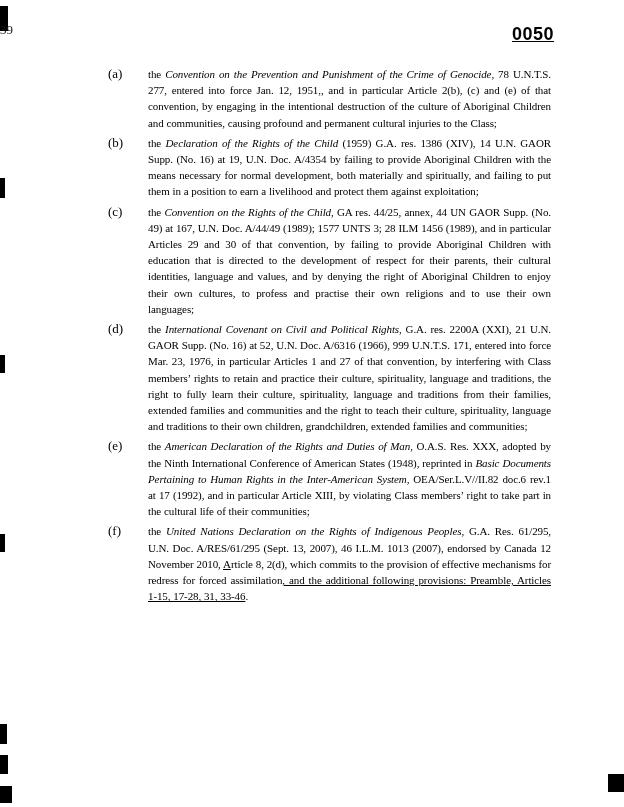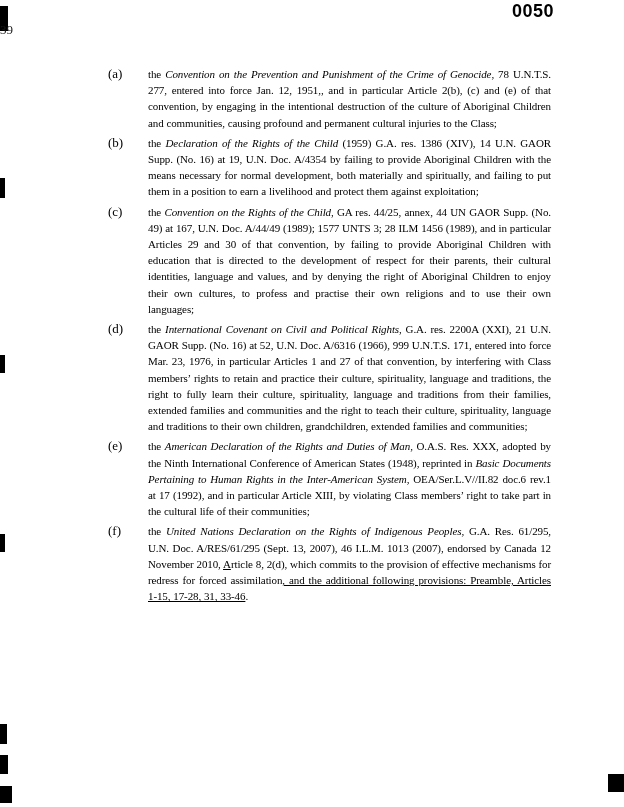--- a/index.html
+++ b/index.html
@@ -21,27 +21,28 @@
     position: absolute;
     top: 22px;
     left: 0;
     width: 620px;
     text-align: left;
     font-size: 13px;
     color: #1a1a1a;
   }
   .stamp {
     position: absolute;
-    top: 1px;
+    top: 24px;
     left: 512px;
     font-family: "Liberation Sans", sans-serif;
     font-weight: 700;
     font-size: 18px;
     letter-spacing: 0.5px;
     color: #000000;
+    text-decoration: underline;
   }
   .body-block {
     position: absolute;
     left: 108px;
     top: 66px;
     width: 443px;
   }
   .para {
     position: relative;
     margin-bottom: 4px;

